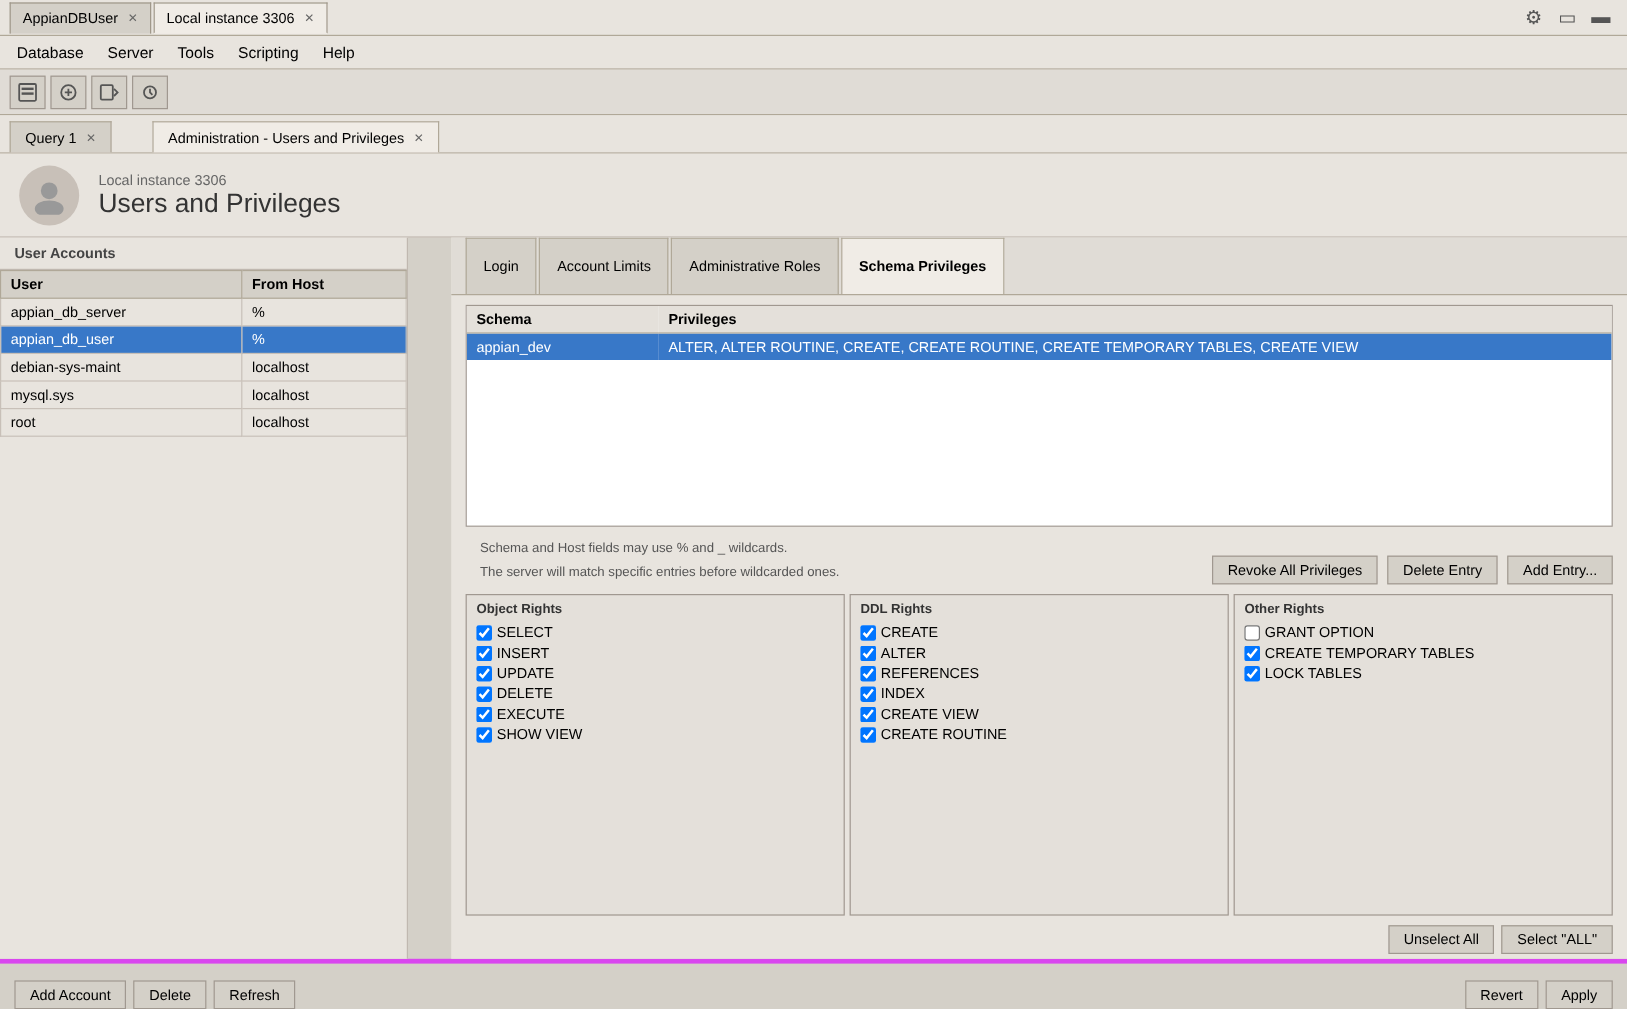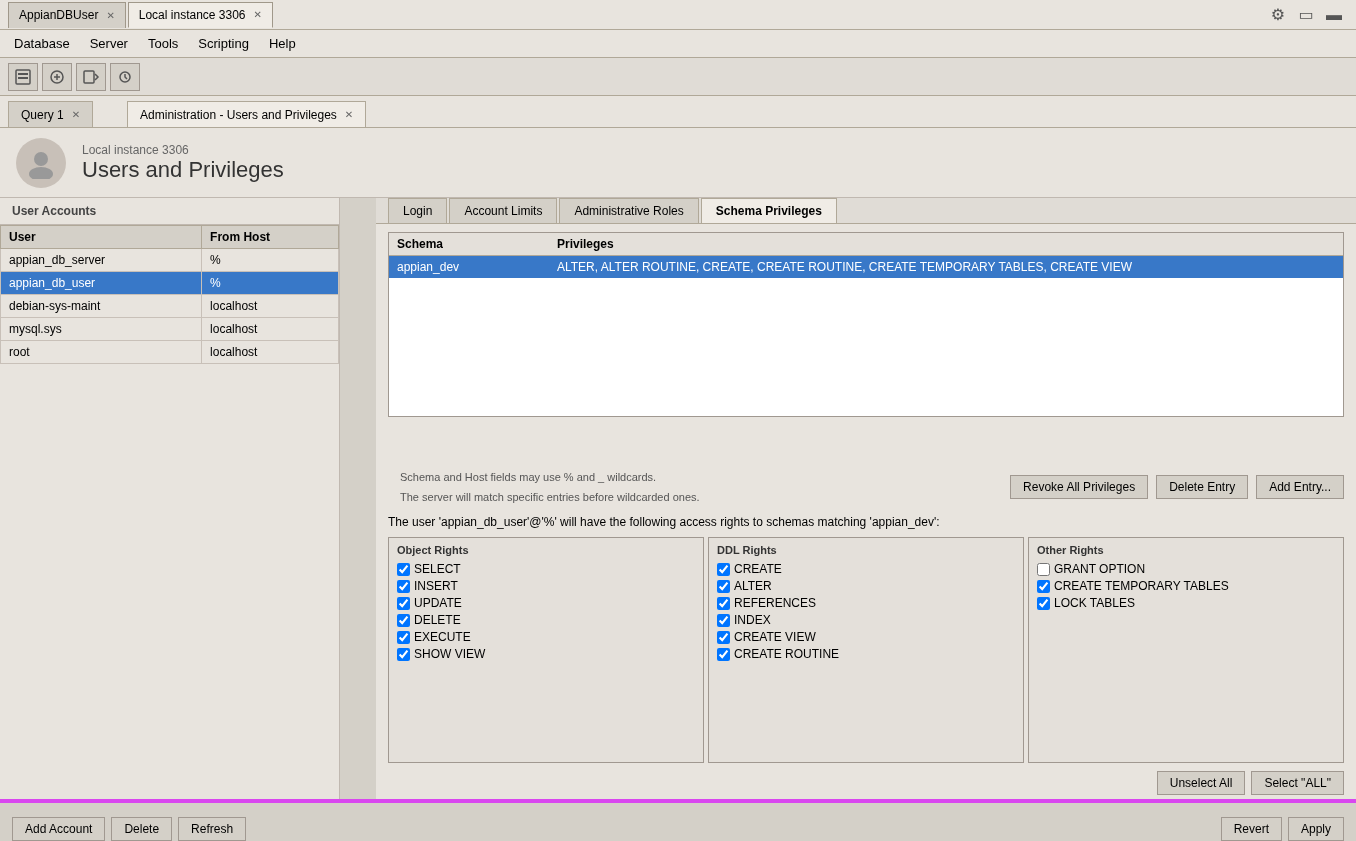--- a/index.html
+++ b/index.html
@@ -43,21 +43,21 @@
     .user-table td { border: 1px solid #c8c0b8; padding: 4px 8px; font-size: 12px; }
     .user-table tr.selected td { background: #3878c8; color: #fff; }
     .left-panel-content { flex: 1; overflow-y: auto; }
 
     
     .right-panel { flex: 1; background: #e8e4de; display: flex; flex-direction: column; overflow: hidden; }
     .right-panel-header { padding: 8px 16px; font-size: 13px; font-weight: bold; }
 
     
     .inner-tabs { display: flex; border-bottom: 1px solid #b0a898; padding: 0 12px; background: #e0dcd6; }
-    .inner-tab { padding: 5px 14px; border: 1px solid #b0a898; border-bottom: none; background: #d4d0c8; margin-right: 2px; cursor: pointer; font-size: 12px; }
+    .inner-tab { padding: 16px 14px; border: 1px solid #b0a898; border-bottom: none; background: #d4d0c8; margin-right: 2px; cursor: pointer; font-size: 12px; }
     .inner-tab.active { background: #f0ece6; font-weight: bold; }
 
     
     .schema-table-container { margin: 8px 12px; border: 1px solid #a09890; background: #fff; flex-shrink: 0; }
     .schema-table { width: 100%; border-collapse: collapse; }
     .schema-table th { background: #e4e0da; border-bottom: 1px solid #b0a898; padding: 4px 8px; font-size: 12px; text-align: left; }
     .schema-table td { padding: 4px 8px; font-size: 12px; }
     .schema-table tr.selected td { background: #3878c8; color: #fff; }
     .schema-table-body { height: 160px; overflow-y: auto; }
 
@@ -221,31 +221,30 @@
           <tbody id="schema-table-body">
               <tr class="selected">
                 <td style="width:160px;">appian_dev</td>
                 <td>ALTER, ALTER ROUTINE, CREATE, CREATE ROUTINE, CREATE TEMPORARY TABLES, CREATE VIEW</td>
               </tr>
             </tbody>
         </table>
       </div>
     </div>
 
-    <div style="display:flex; align-items:center; padding: 0 12px 4px 12px; gap:8px;margin-top:42px;">
+    <div style="display:flex; align-items:flex-end; padding: 0 12px 4px 12px; gap:8px;">
       <div style="flex:1;">
         <div class="wildcard-note">Schema and Host fields may use % and _ wildcards.</div>
         <div class="wildcard-note">The server will match specific entries before wildcarded ones.</div>
       </div>
       <button class="btn">Revoke All Privileges</button>
       <button class="btn">Delete Entry</button>
       <button class="btn">Add Entry...</button>
     </div>
 
-    <div class="access-note">The user 'appian_db_user'@'%' will have the following access rights to schemas matching 'appian_dev':</div>
 
     <div class="rights-groups">
 
       <div class="rights-group">
         <div class="rights-group-title">Object Rights</div>
         <div id="object-rights-items">
             <div class="checkbox-item">
               <input type="checkbox" checked="" style="">
               <span>SELECT</span>
             </div>

